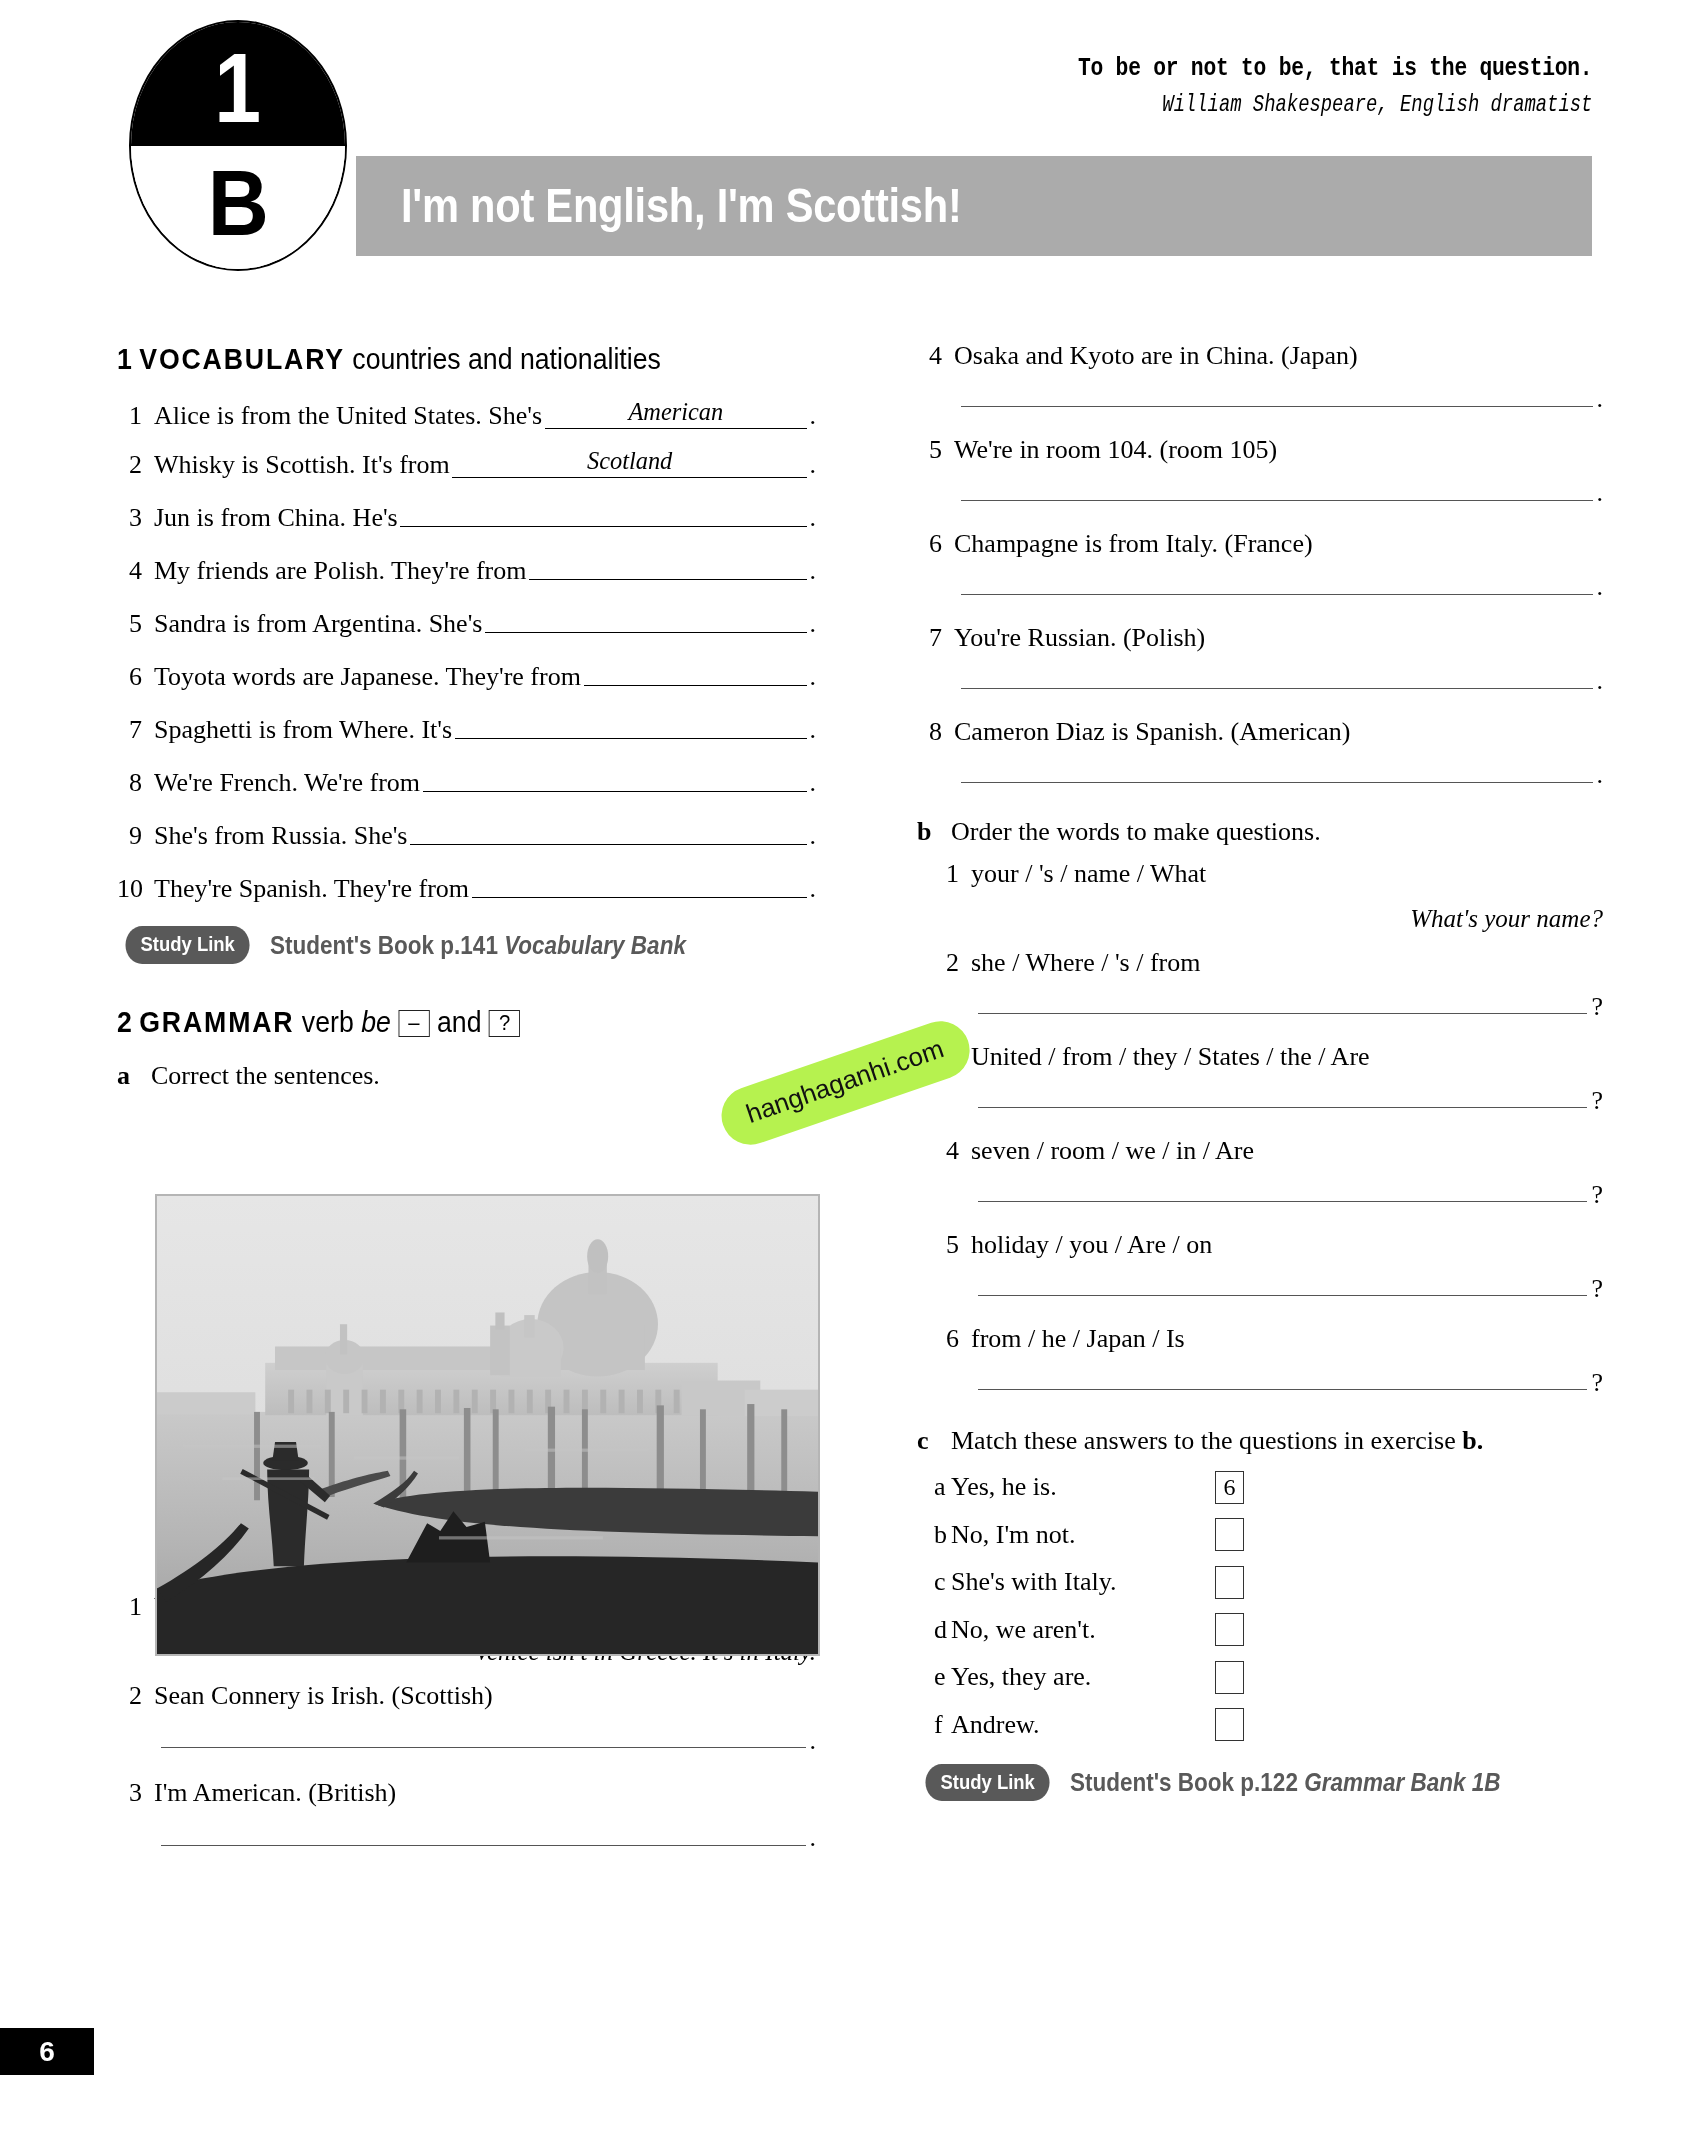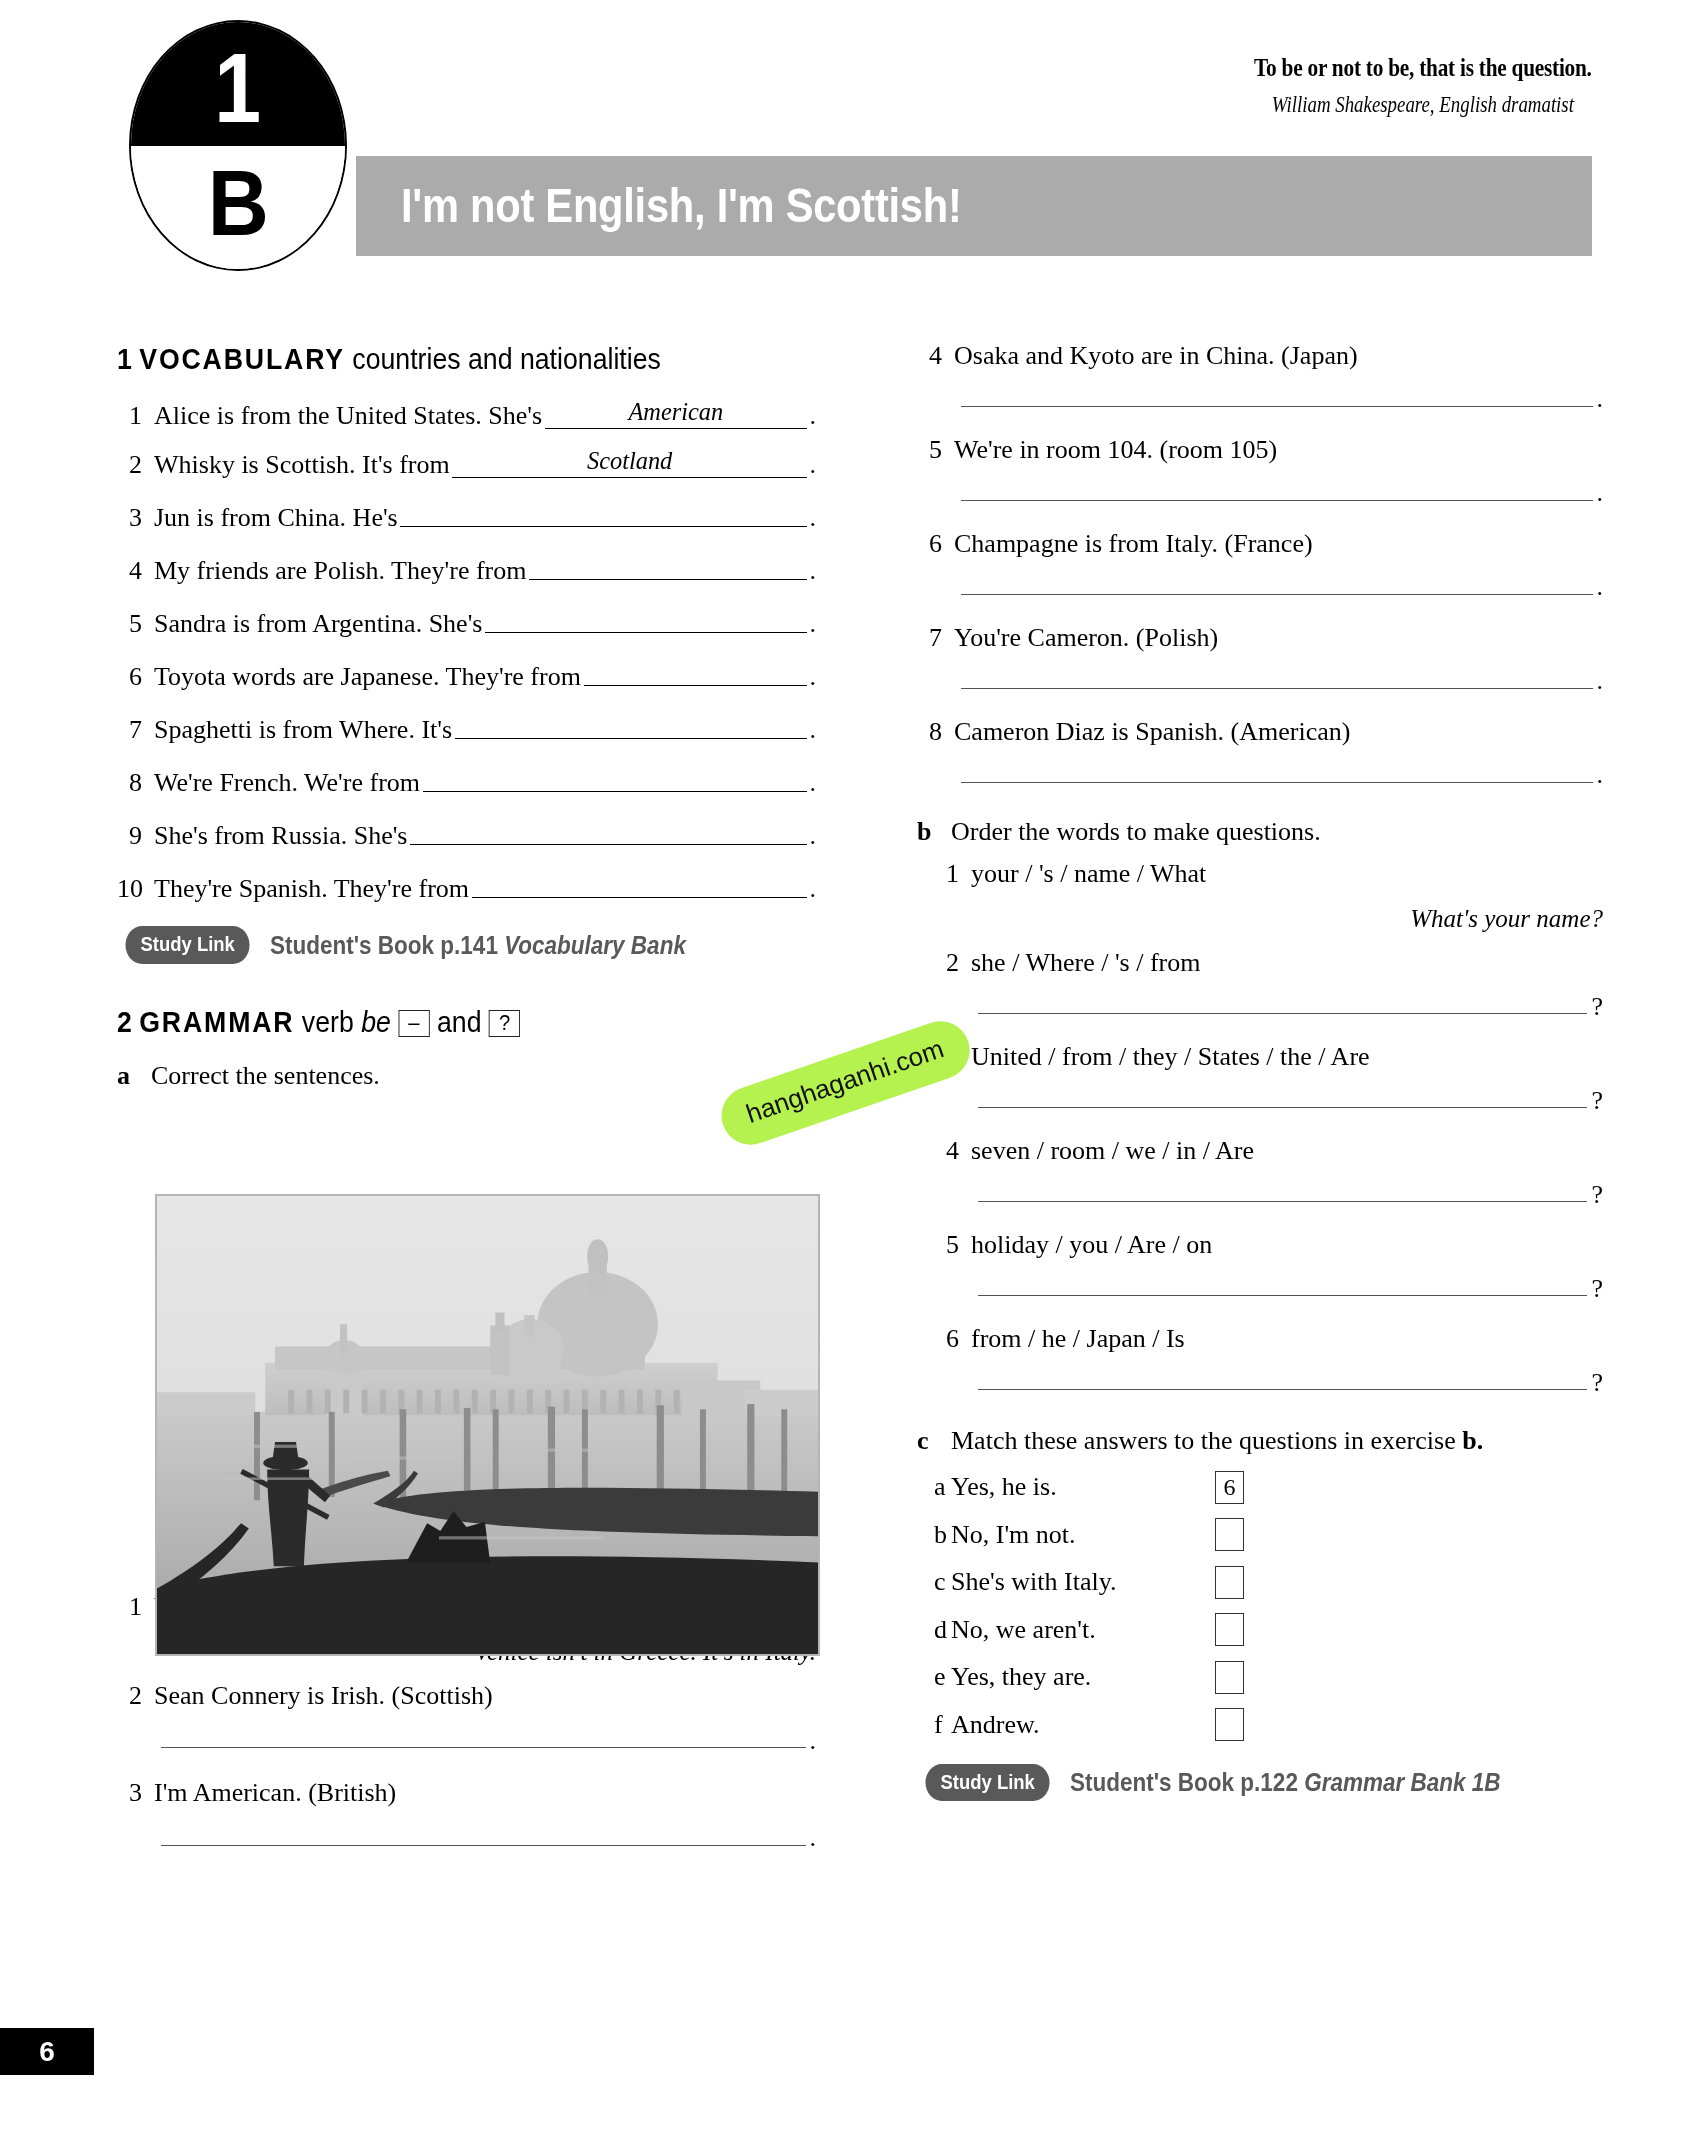--- a/index.html
+++ b/index.html
@@ -3,22 +3,22 @@
 <meta charset="utf-8">
 <style>
   html,body{margin:0;padding:0;background:#fff;}
   body{
     width:1708px;height:2151px;position:relative;overflow:hidden;
     font-family:"Liberation Serif",serif;color:#000;
   }
   .page{position:absolute;inset:0;}
 
   
-  .quote-wrap{position:absolute;right:116px;top:53px;text-align:center;
-    font-family:Liberation Serif, serif;}
+  .quote-wrap{position:absolute;right:116px;top:53px;text-align:right;
+    font-family:Liberation Mono, monospace;}
   .quote-line1{font-size:26px;font-weight:700;letter-spacing:-0.3px;
     transform:scaleX(.82);transform-origin:right center;white-space:nowrap;}
   .quote-line2{font-size:23px;font-style:italic;margin-top:9.2px;
     transform:scaleX(.82);transform-origin:right center;white-space:nowrap;}
 
   .headerbar{position:absolute;left:356px;top:156px;width:1236px;height:100px;
     background:#ababab;}
   .headerbar-title{position:absolute;left:45px;top:50%;transform:translateY(-52%) scaleX(.85);
     transform-origin:left center;color:#fff;font-family:"Liberation Sans",sans-serif;
     font-weight:700;font-size:49px;white-space:nowrap;letter-spacing:-0.3px;}
@@ -322,21 +322,21 @@
         </span>
     </div>
     <div class="ruled" style="margin-top:22.4px;margin-bottom:30px;">
       <span class="line"></span>
       <span class="mark">.</span>
     </div>
 
     <div class="item">
       <span class="n">7</span>
       <span class="body">
-          <span class="txt">You're Cameron. (Polish)</span>
+          <span class="txt">You're Russian. (Polish)</span>
         </span>
     </div>
     <div class="ruled" style="margin-top:22.4px;margin-bottom:30px;">
       <span class="line"></span>
       <span class="mark">.</span>
     </div>
 
     <div class="item">
       <span class="n">8</span>
       <span class="body">

